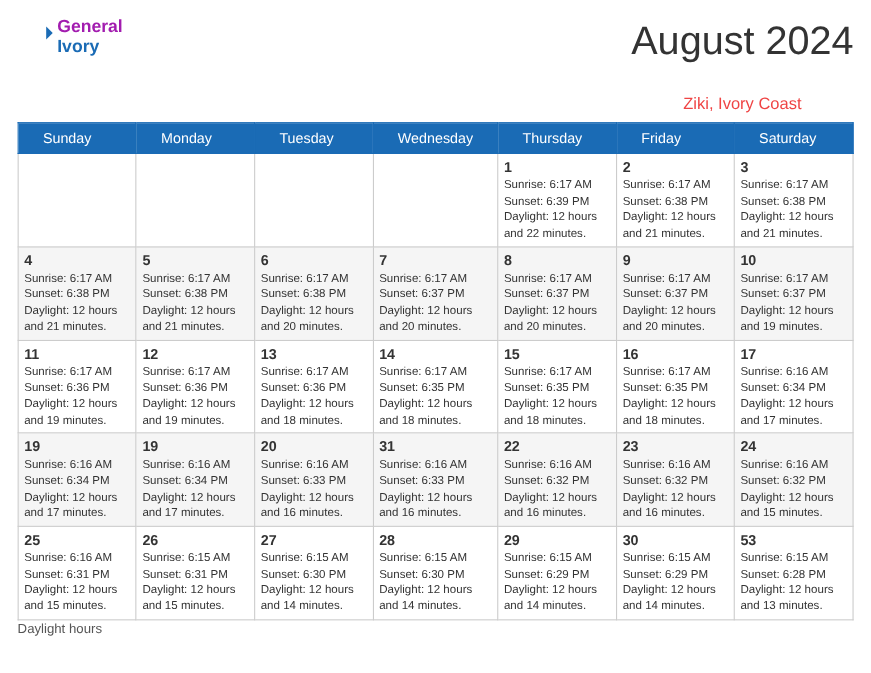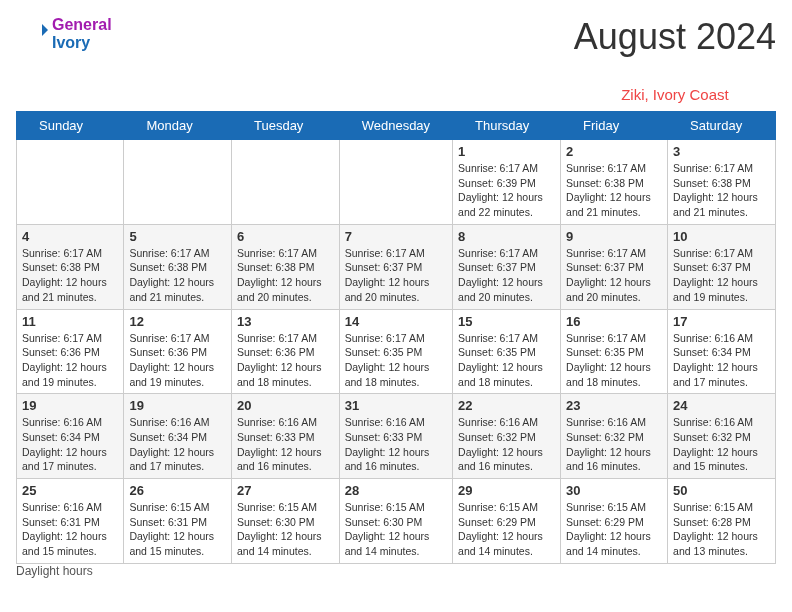--- a/index.html
+++ b/index.html
@@ -300,21 +300,21 @@
 Sunset: 6:29 PM
 Daylight: 12 hours and 14 minutes.</div>
         </td>
         <td>
           <div class="day-number">30</div>
           <div class="day-info" style="white-space: pre-line;">Sunrise: 6:15 AM
 Sunset: 6:29 PM
 Daylight: 12 hours and 14 minutes.</div>
         </td>
         <td>
-          <div class="day-number">50</div>
+          <div class="day-number">53</div>
           <div class="day-info" style="white-space: pre-line;">Sunrise: 6:15 AM
 Sunset: 6:28 PM
 Daylight: 12 hours and 13 minutes.</div>
         </td>
       </tr>
     </tbody>
 </table>
 
 <div class="footer">
   <span>Daylight hours</span>

